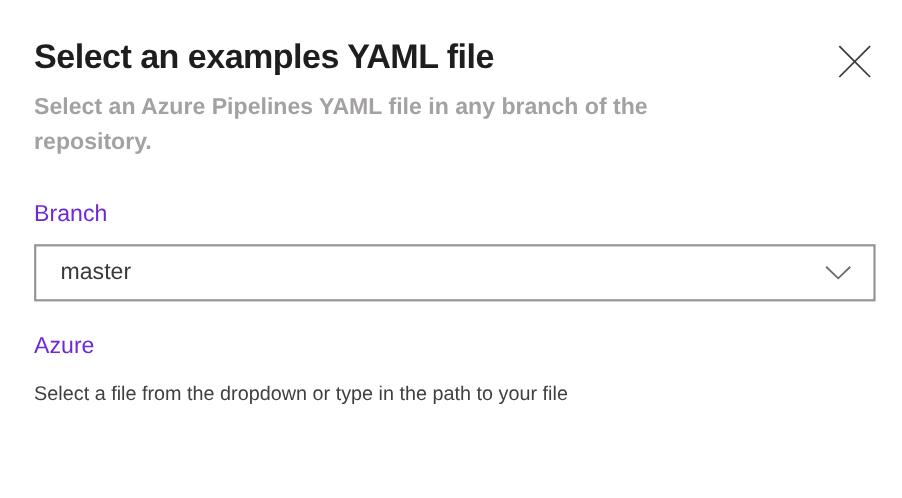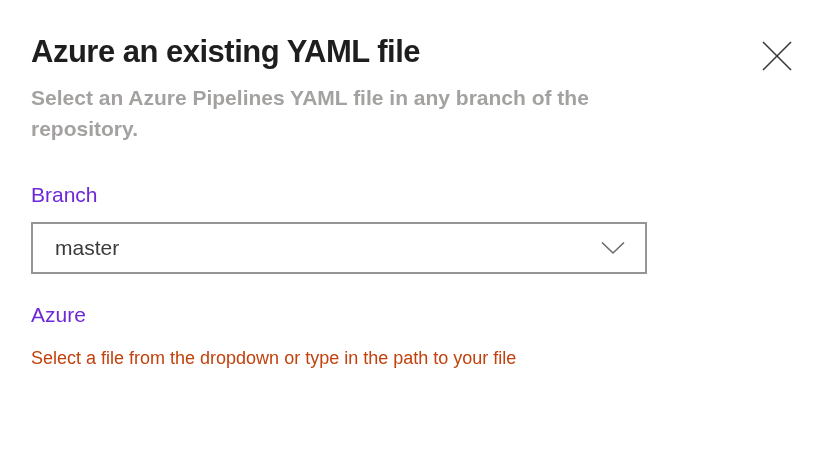--- a/index.html
+++ b/index.html
@@ -43,21 +43,21 @@
     margin-top: 38px;
     font-size: 21px;
     line-height: 26px;
     color: #6d28d9;
   }
   .field-label.path {
     margin-top: 28px;
   }
   .combo {
     margin-top: 14px;
-    width: 616px;
+    width: 765px;
     height: 52px;
     background: #ffffff;
     border: 2px solid #979593;
     display: flex;
     align-items: center;
     padding: 0 20px 0 22px;
     cursor: pointer;
   }
   .combo.focused {
     border-color: #0f6cbd;
@@ -72,36 +72,36 @@
     font-family: "Liberation Sans", sans-serif;
   }
   .chev {
     flex: 0 0 auto;
     margin-left: 12px;
   }
   p.helper {
     margin-top: 19px;
     font-size: 18px;
     line-height: 22px;
-    color: #c2410c;
+    color: #404040;
   }
 </style>
 </head>
 <body>
 
 <div class="dialog">
 
   <button class="close-btn">
     <svg width="30" height="30" viewBox="0 0 30 30">
       <line x1="1" y1="1" x2="29" y2="29" stroke="#3b3a39" stroke-width="1.6"></line>
       <line x1="29" y1="1" x2="1" y2="29" stroke="#3b3a39" stroke-width="1.6"></line>
     </svg>
   </button>
 
-  <h1 class="title">Azure an existing YAML file</h1>
+  <h1 class="title">Select an examples YAML file</h1>
   <p class="subtitle">Select an Azure Pipelines YAML file in any branch of the repository.</p>
 
   <label class="field-label">Branch</label>
   <div class="combo">
     <span class="value">master</span>
     <svg class="chev" width="24" height="14" viewBox="0 0 24 14">
       <polyline points="1,1.5 12,12 23,1.5" fill="none" stroke="#6b6a68" stroke-width="1.6"></polyline>
     </svg>
   </div>
 

